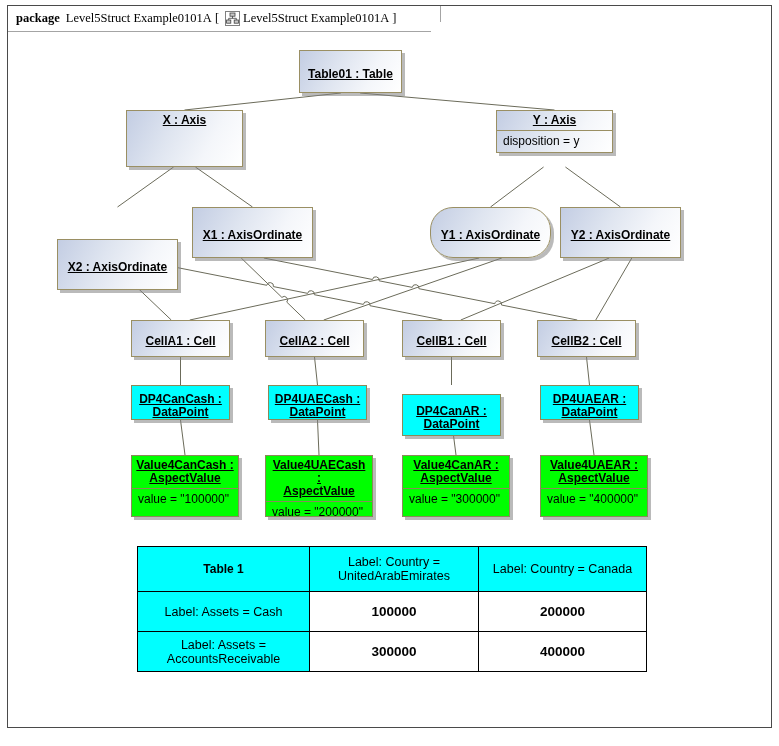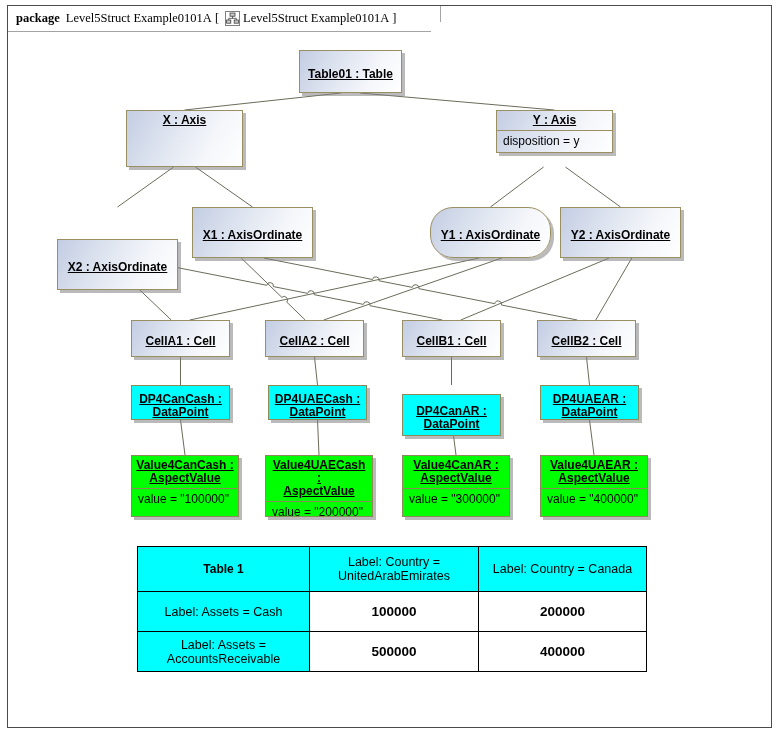--- a/index.html
+++ b/index.html
@@ -288,19 +288,19 @@
           <td class="hdr" style="width: 160px;">Label: Country = UnitedArabEmirates</td>
           <td class="hdr" style="width: 159px;">Label: Country = Canada</td>
         </tr>
         <tr>
           <td class="hdr" style="height: 33px;">Label: Assets = Cash</td>
           <td class="val">100000</td>
           <td class="val">200000</td>
         </tr>
         <tr>
           <td class="hdr" style="height: 33px;">Label: Assets = AccountsReceivable</td>
-          <td class="val">500000</td>
+          <td class="val">300000</td>
           <td class="val">400000</td>
         </tr>
       </tbody>
   </table>
 
 </div>
 
 </body></html>

